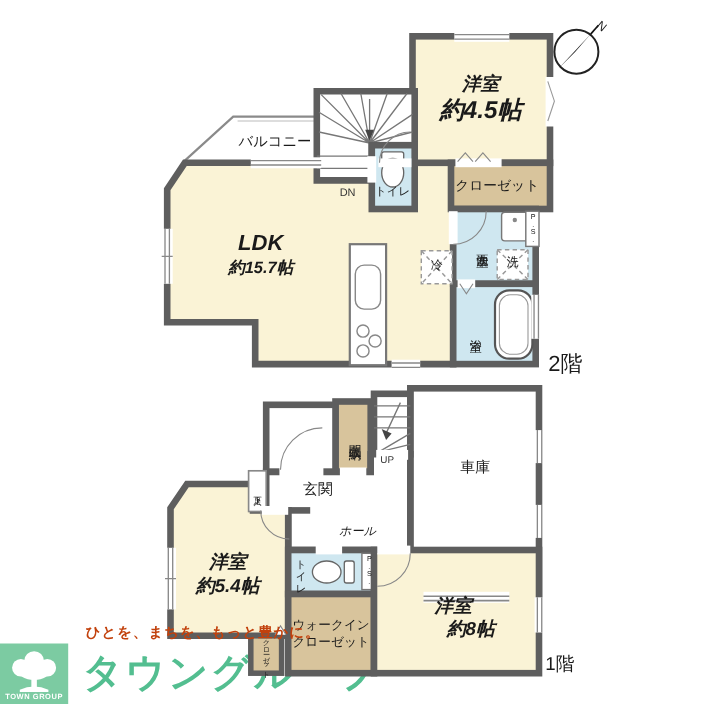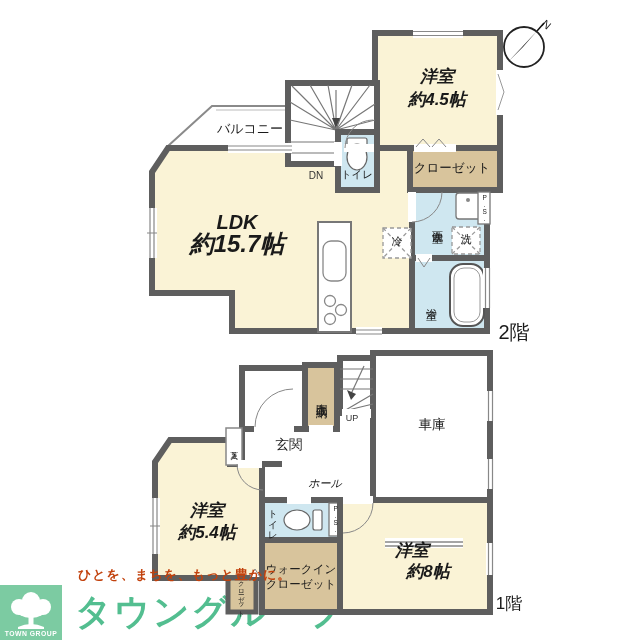--- a/index.html
+++ b/index.html
@@ -180,23 +180,23 @@
       <circle cx="524" cy="47" r="20" fill="#ffffff" stroke="#222222" stroke-width="1.8"></circle>
       <polygon points="537,31 508,62 523,47" fill="#111111"></polygon>
       <path d="M537,31 L544,23" stroke="#111111" stroke-width="1.5"></path>
     </g>
   </svg>
 
   <div class="layer" id="label-layer">
 
     <div class="lbl" style="left:250px;top:129px;font-size:13px;">バルコニー</div>
     <div class="lbl bold" style="left:237px;top:222px;font-size:20px;">LDK</div>
-    <div class="lbl bold" style="left:237px;top:244px;font-size:24px;">約15.7帖</div>
+    <div class="lbl bold" style="left:237px;top:244px;font-size:15px;">約15.7帖</div>
     <div class="lbl bold" style="left:437px;top:77px;font-size:17px;">洋室</div>
-    <div class="lbl bold" style="left:437px;top:100px;font-size:17px;">約4.5帖</div>
+    <div class="lbl bold" style="left:437px;top:100px;font-size:22px;">約4.5帖</div>
     <div class="lbl" style="left:452px;top:169px;font-size:12.5px;">クローゼット</div>
     <div class="lbl" style="left:357px;top:175px;font-size:10.5px;">トイレ</div>
     <div class="vlbl" style="left:437px;top:223px;font-size:11px;">洗面室</div>
     <div class="vlbl" style="left:431px;top:301px;font-size:11px;">浴室</div>
     <div class="lbl" style="left:397px;top:242px;font-size:11px;">冷</div>
     <div class="lbl" style="left:466px;top:240px;font-size:11px;">洗</div>
     <div class="vlbl" style="left:484px;top:208px;font-size:6.5px;letter-spacing:0;">P.S.</div>
     <div class="lbl" style="left:316px;top:176px;font-size:10px;color:#333;">DN</div>
     <div class="lbl" style="left:514px;top:332px;font-size:20px;font-weight:500;">2階</div>
     <div class="lbl" style="left:546px;top:25px;font-size:11px;transform:translate(-50%,-50%) rotate(40deg);">N</div>

